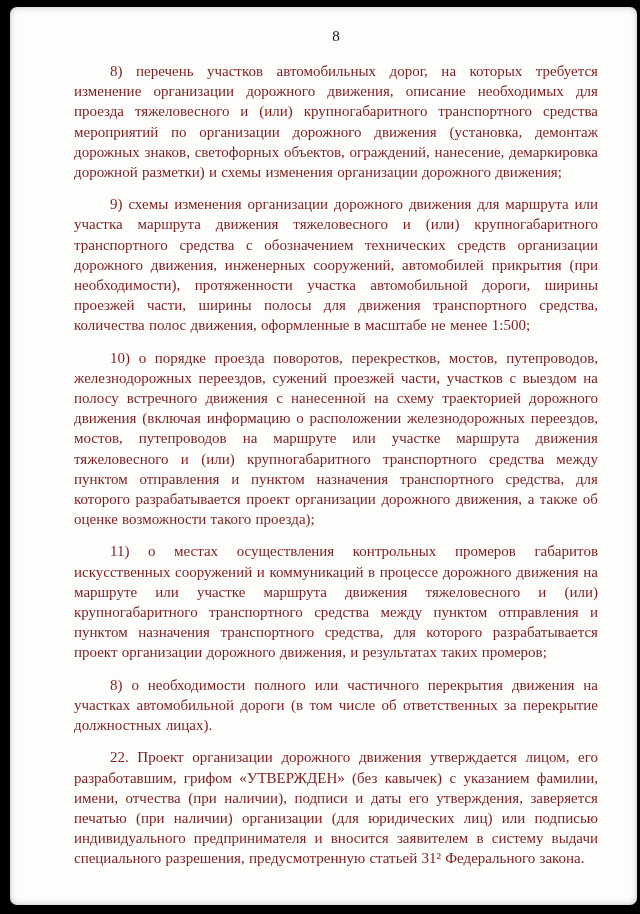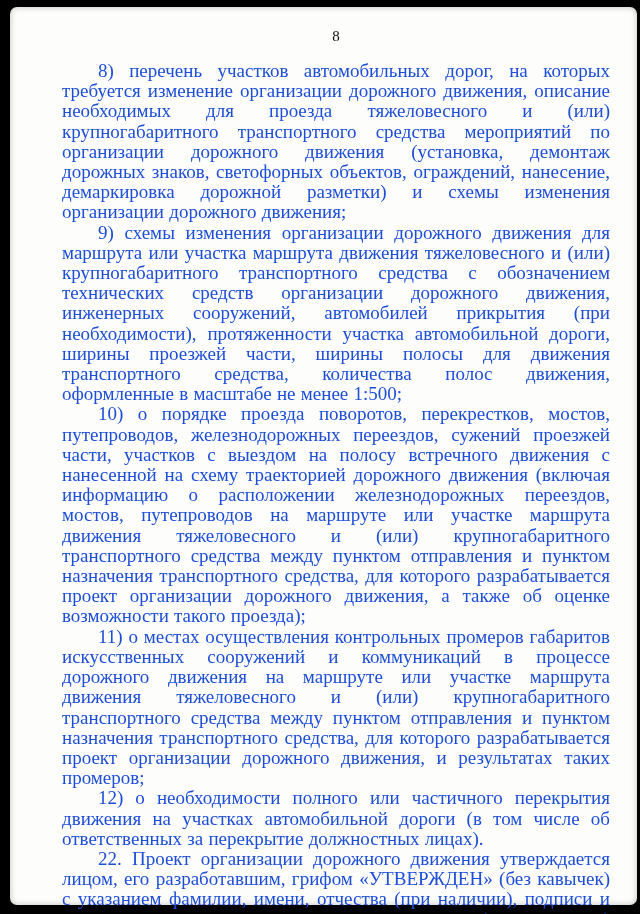--- a/index.html
+++ b/index.html
@@ -28,38 +28,38 @@
     box-sizing: border-box;
   }
   .page-number {
     text-align: center;
     font-size: 15px;
     line-height: 18px;
     color: #111;
     margin-bottom: 16px;
   }
   .para {
-    margin: 0;
-    font-size: 19px;
+    margin: 12px;
+    font-size: 15px;
     line-height: 20.2px;
-    color: #1d4ed8;
+    color: #7f1d1d;
     text-align: justify;
     text-align-last: left;
     text-indent: 36px;
     word-spacing: 0.5px;
   }
 </style>
 </head>
 <body>
 
 <div class="page">
   <div class="content">
     <div class="page-number">8</div>
     <div>
         <p class="para">8) перечень участков автомобильных дорог, на которых требуется изменение организации дорожного движения, описание необходимых для проезда тяжеловесного и (или) крупногабаритного транспортного средства мероприятий по организации дорожного движения (установка, демонтаж дорожных знаков, светофорных объектов, ограждений, нанесение, демаркировка дорожной разметки) и схемы изменения организации дорожного движения;</p>
         <p class="para">9) схемы изменения организации дорожного движения для маршрута или участка маршрута движения тяжеловесного и (или) крупногабаритного транспортного средства с обозначением технических средств организации дорожного движения, инженерных сооружений, автомобилей прикрытия (при необходимости), протяженности участка автомобильной дороги, ширины проезжей части, ширины полосы для движения транспортного средства, количества полос движения, оформленные в масштабе не менее 1:500;</p>
         <p class="para">10) о порядке проезда поворотов, перекрестков, мостов, путепроводов, железнодорожных переездов, сужений проезжей части, участков с выездом на полосу встречного движения с нанесенной на схему траекторией дорожного движения (включая информацию о расположении железнодорожных переездов, мостов, путепроводов на маршруте или участке маршрута движения тяжеловесного и (или) крупногабаритного транспортного средства между пунктом отправления и пунктом назначения транспортного средства, для которого разрабатывается проект организации дорожного движения, а также об оценке возможности такого проезда);</p>
         <p class="para">11) о местах осуществления контрольных промеров габаритов искусственных сооружений и коммуникаций в процессе дорожного движения на маршруте или участке маршрута движения тяжеловесного и (или) крупногабаритного транспортного средства между пунктом отправления и пунктом назначения транспортного средства, для которого разрабатывается проект организации дорожного движения, и результатах таких промеров;</p>
-        <p class="para">12) о необходимости полного или частичного перекрытия движения на участках автомобильной дороги (в том числе об ответственных за перекрытие должностных лицах).</p>
+        <p class="para">8) о необходимости полного или частичного перекрытия движения на участках автомобильной дороги (в том числе об ответственных за перекрытие должностных лицах).</p>
         <p class="para">22. Проект организации дорожного движения утверждается лицом, его разработавшим, грифом «УТВЕРЖДЕН» (без кавычек) с указанием фамилии, имени, отчества (при наличии), подписи и даты его утверждения, заверяется печатью (при наличии) организации (для юридических лиц) или подписью индивидуального предпринимателя и вносится заявителем в систему выдачи специального разрешения, предусмотренную статьей 31² Федерального закона.</p>
       </div>
   </div>
 </div>
 
 </body></html>

